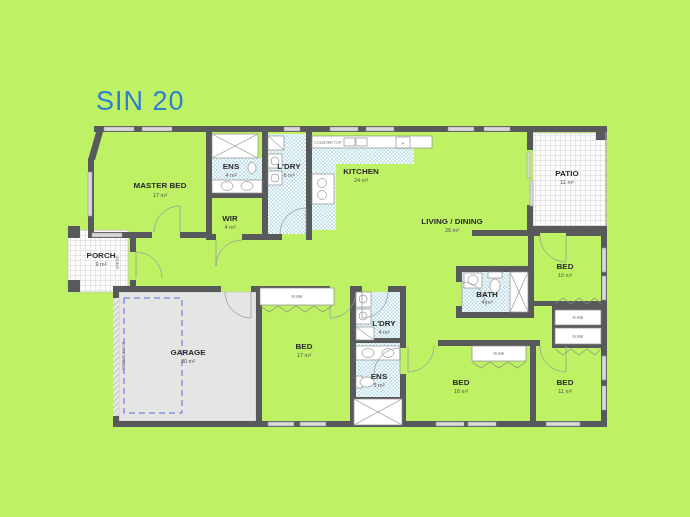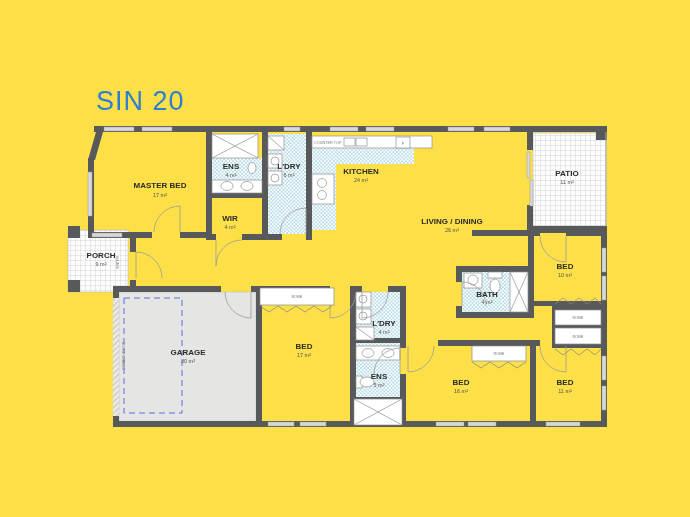--- a/index.html
+++ b/index.html
@@ -1,16 +1,16 @@
 <!DOCTYPE html>
 <html><head>
 <meta charset="utf-8">
 <style>
   html,body{margin:0;padding:0;background:#ffffff;}
-  .canvas{position:relative;width:690px;height:517px;background:#fde047;overflow:hidden;
+  .canvas{position:relative;width:690px;height:517px;background:#bef264;overflow:hidden;
           font-family:"Liberation Sans",sans-serif;}
   .plan-title{position:absolute;left:96px;top:86px;font-size:27px;letter-spacing:1px;
               color:#2f7dd0;font-weight:normal;}
   svg text{font-family:"Liberation Sans",sans-serif;fill:#2b2b2b;}
   .rn{font-size:8px;font-weight:bold;text-anchor:middle;}
   .ra{font-size:5.5px;fill:#555;text-anchor:middle;}
   .tiny{font-size:3.8px;fill:#777;text-anchor:middle;}
   .tinys{font-size:3.8px;fill:#777;}
   .wall{fill:#58595b;}
   .win{fill:#d9d9d9;stroke:#9a9a9a;stroke-width:0.5;}

